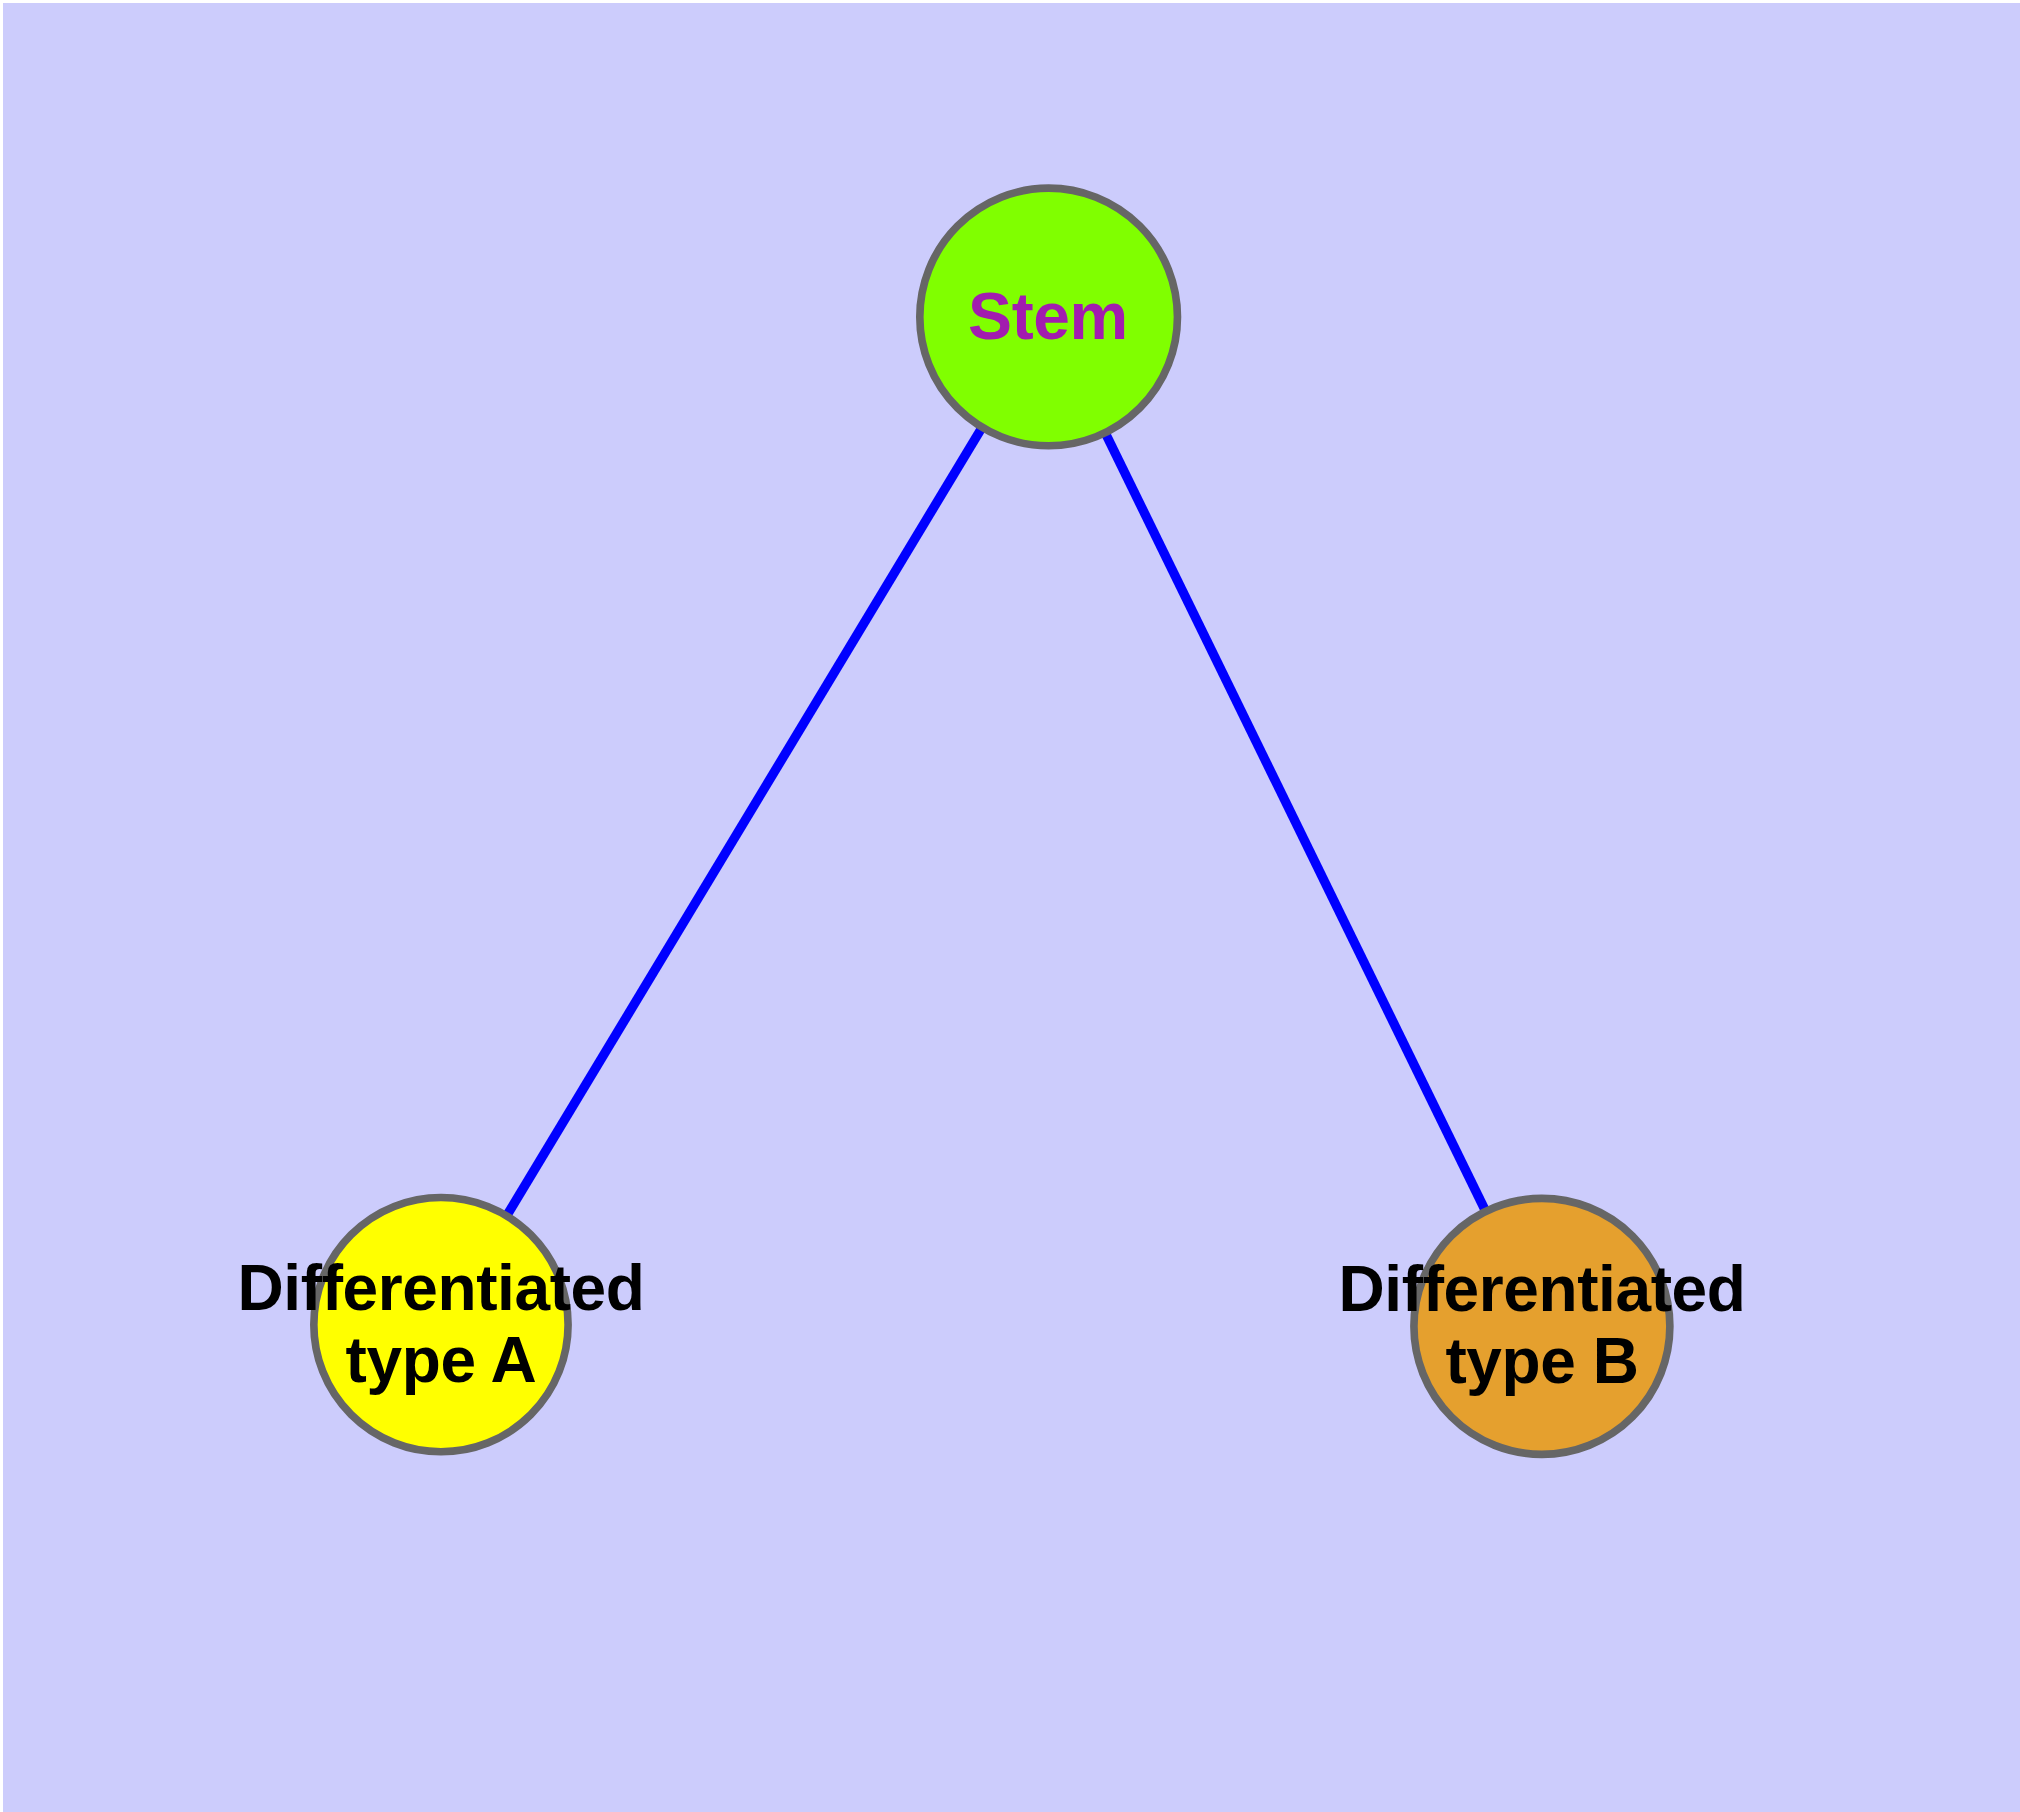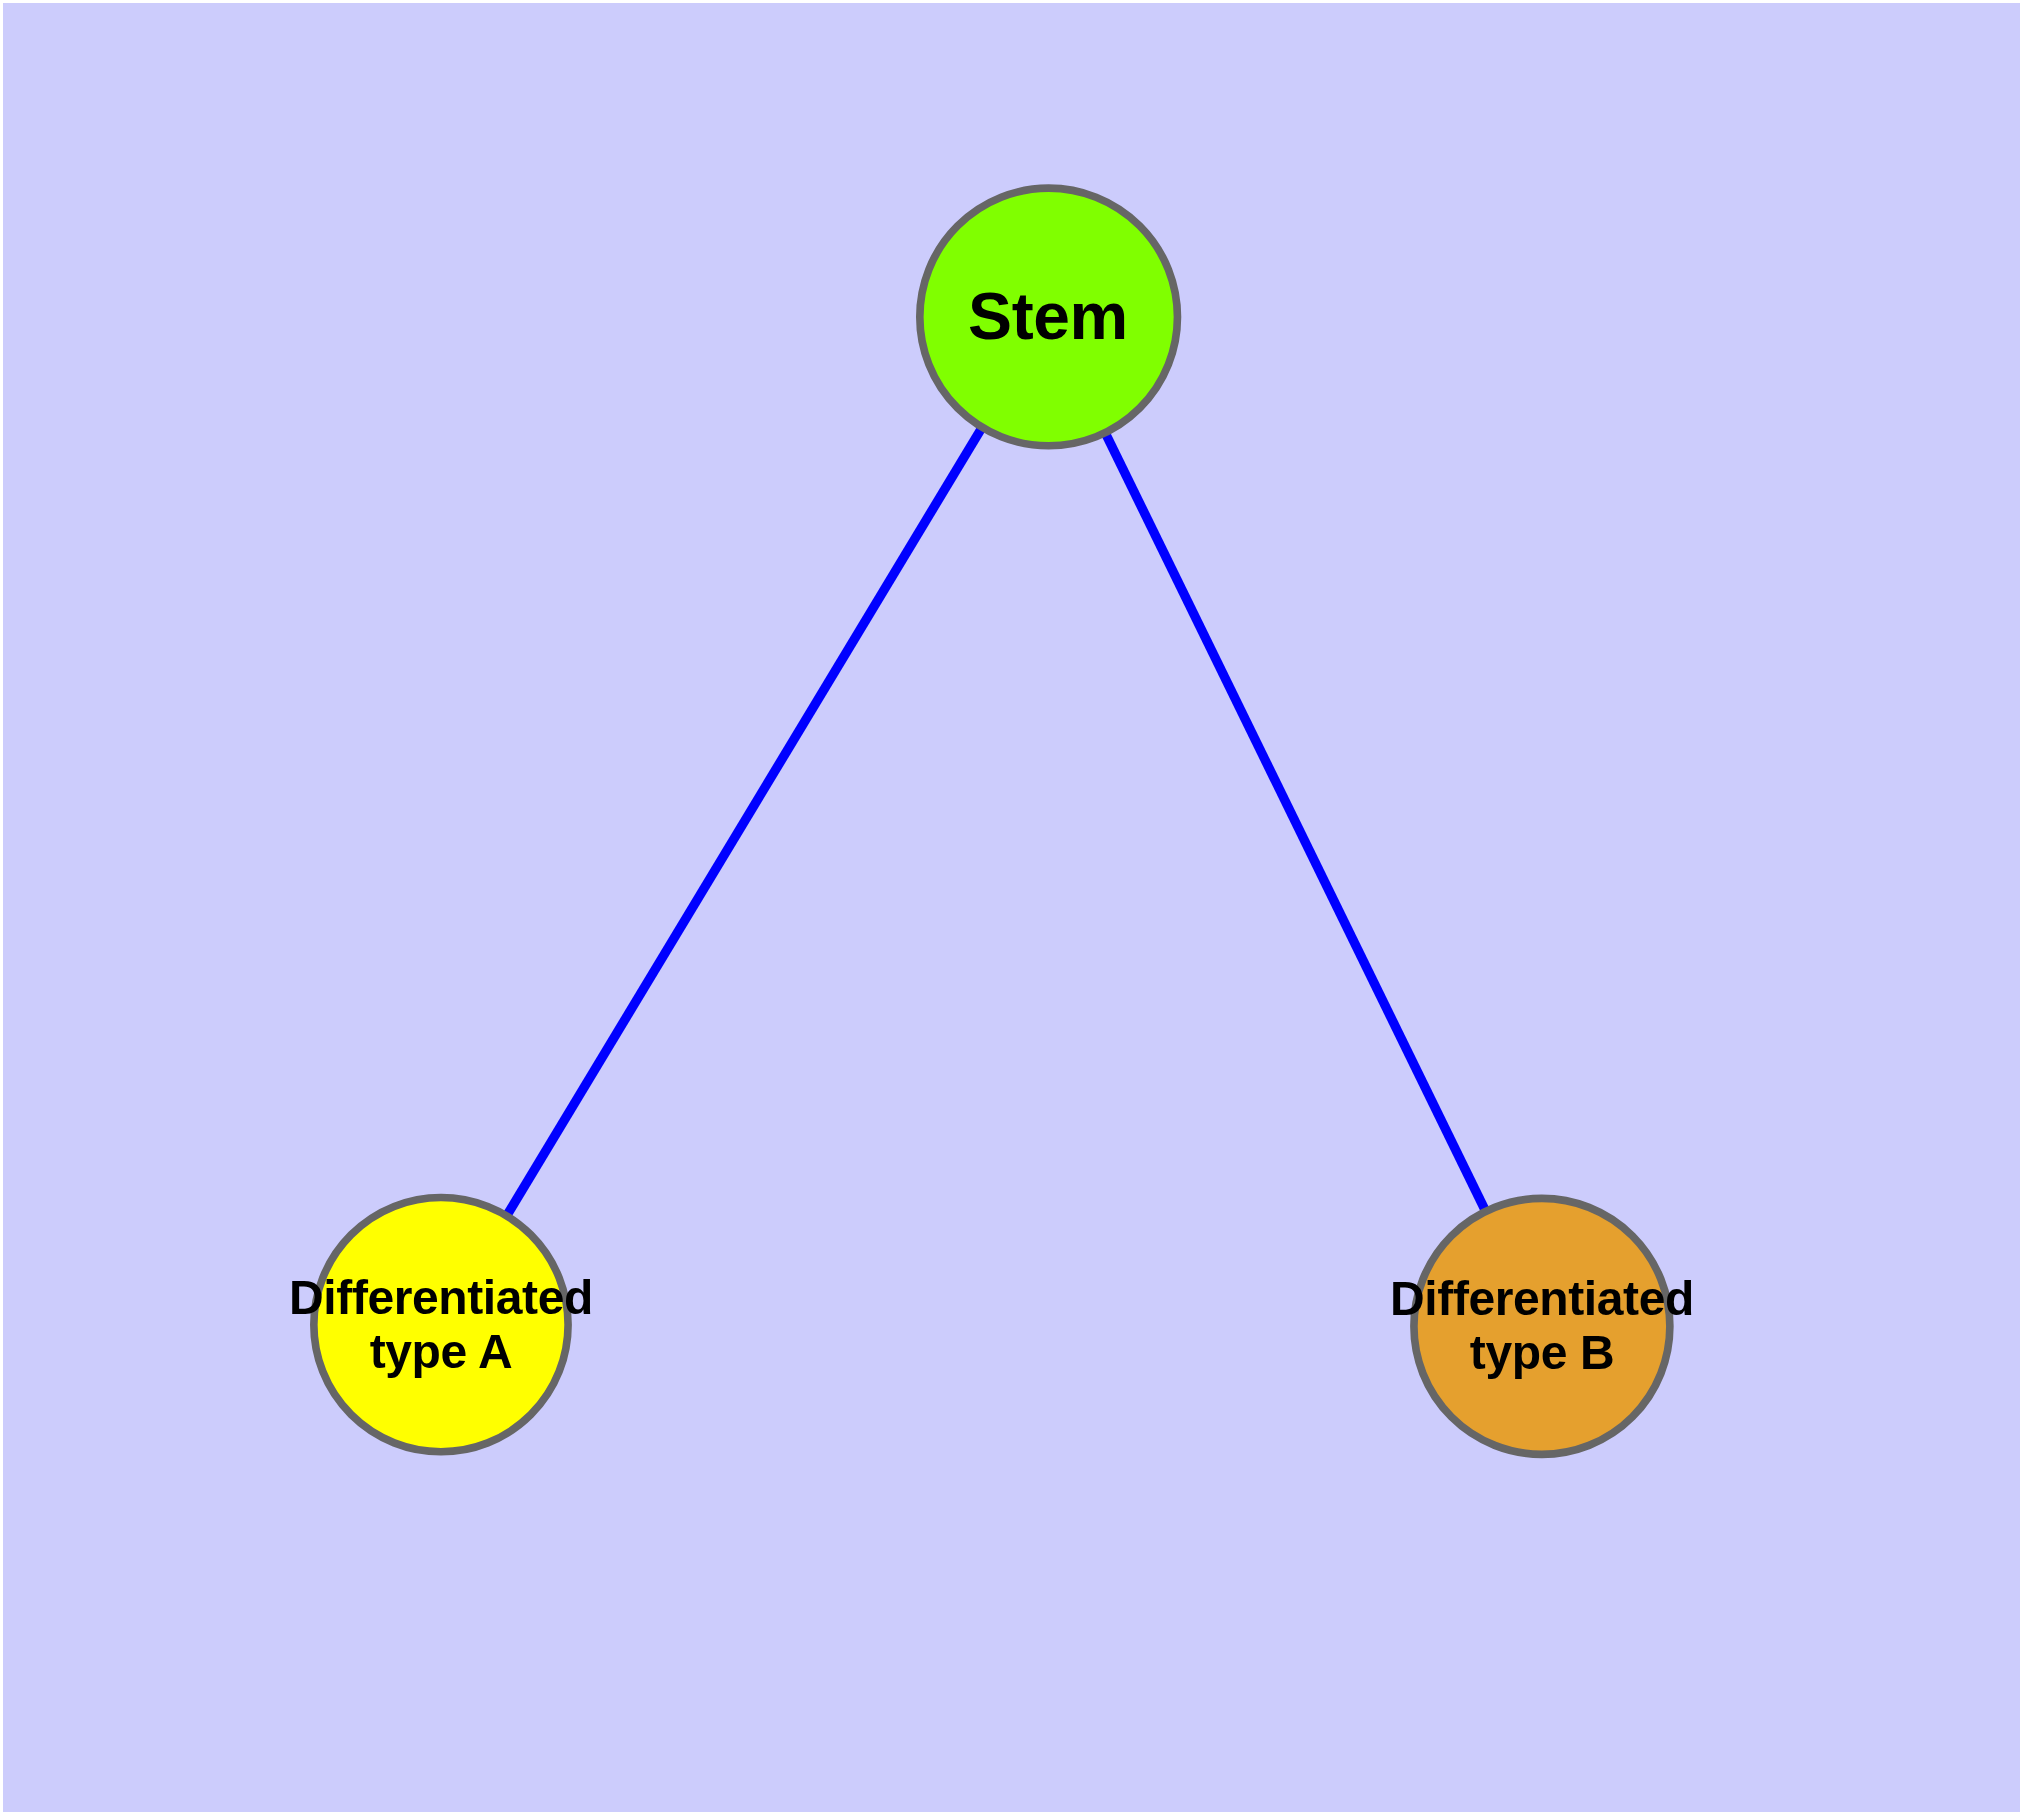--- a/index.html
+++ b/index.html
@@ -39,21 +39,21 @@
   .edge-line {
     stroke: #0000ff;
     stroke-width: 11;
     stroke-linecap: butt;
     fill: none;
   }
   .node-label {
     position: absolute;
     color: #000000;
     font-weight: bold;
-    font-size: 48px;
+    font-size: 64px;
     line-height: 1.12;
     text-align: center;
     white-space: pre;
     letter-spacing: -0.4px;
     transform: translate(-50%, -50%);
     pointer-events: none;
   }
   .node-label.single {
     font-size: 66px;
   }
@@ -69,19 +69,19 @@
       <line class="edge-line" x1="1159.5398559382127" y1="502.45203806062074" x2="596.4273421409634" y2="1436.2606557801876" stroke="#0000ff"></line>
       <line class="edge-line" x1="1302.8571645655404" y1="508.7695584150491" x2="1753.58188319823" y2="1431.128905307718" stroke="#0000ff"></line>
     </g>
     <g>
       <circle class="node-circle" cx="1237" cy="374" r="152" fill="#80ff00" stroke="#666666"></circle>
       <circle class="node-circle" cx="520" cy="1563" r="150" fill="#ffff00" stroke="#666666"></circle>
       <circle class="node-circle" cx="1819" cy="1565" r="151" fill="#e5a02e" stroke="#666666"></circle>
     </g>
   </svg>
 
-  <div class="node-label single" style="left: 1048px; top: 317px; color: #000000;">Stem</div>
+  <div class="node-label single" style="left: 1048px; top: 317px; color: #a21caf;">Stem</div>
   <div class="node-label" style="left: 441px; top: 1325px; color: rgb(0, 0, 0);">Differentiated
 type A</div>
   <div class="node-label" style="left: 1542px; top: 1326px; color: rgb(0, 0, 0);">Differentiated
 type B</div>
 </div>
 
 
 </body></html>

